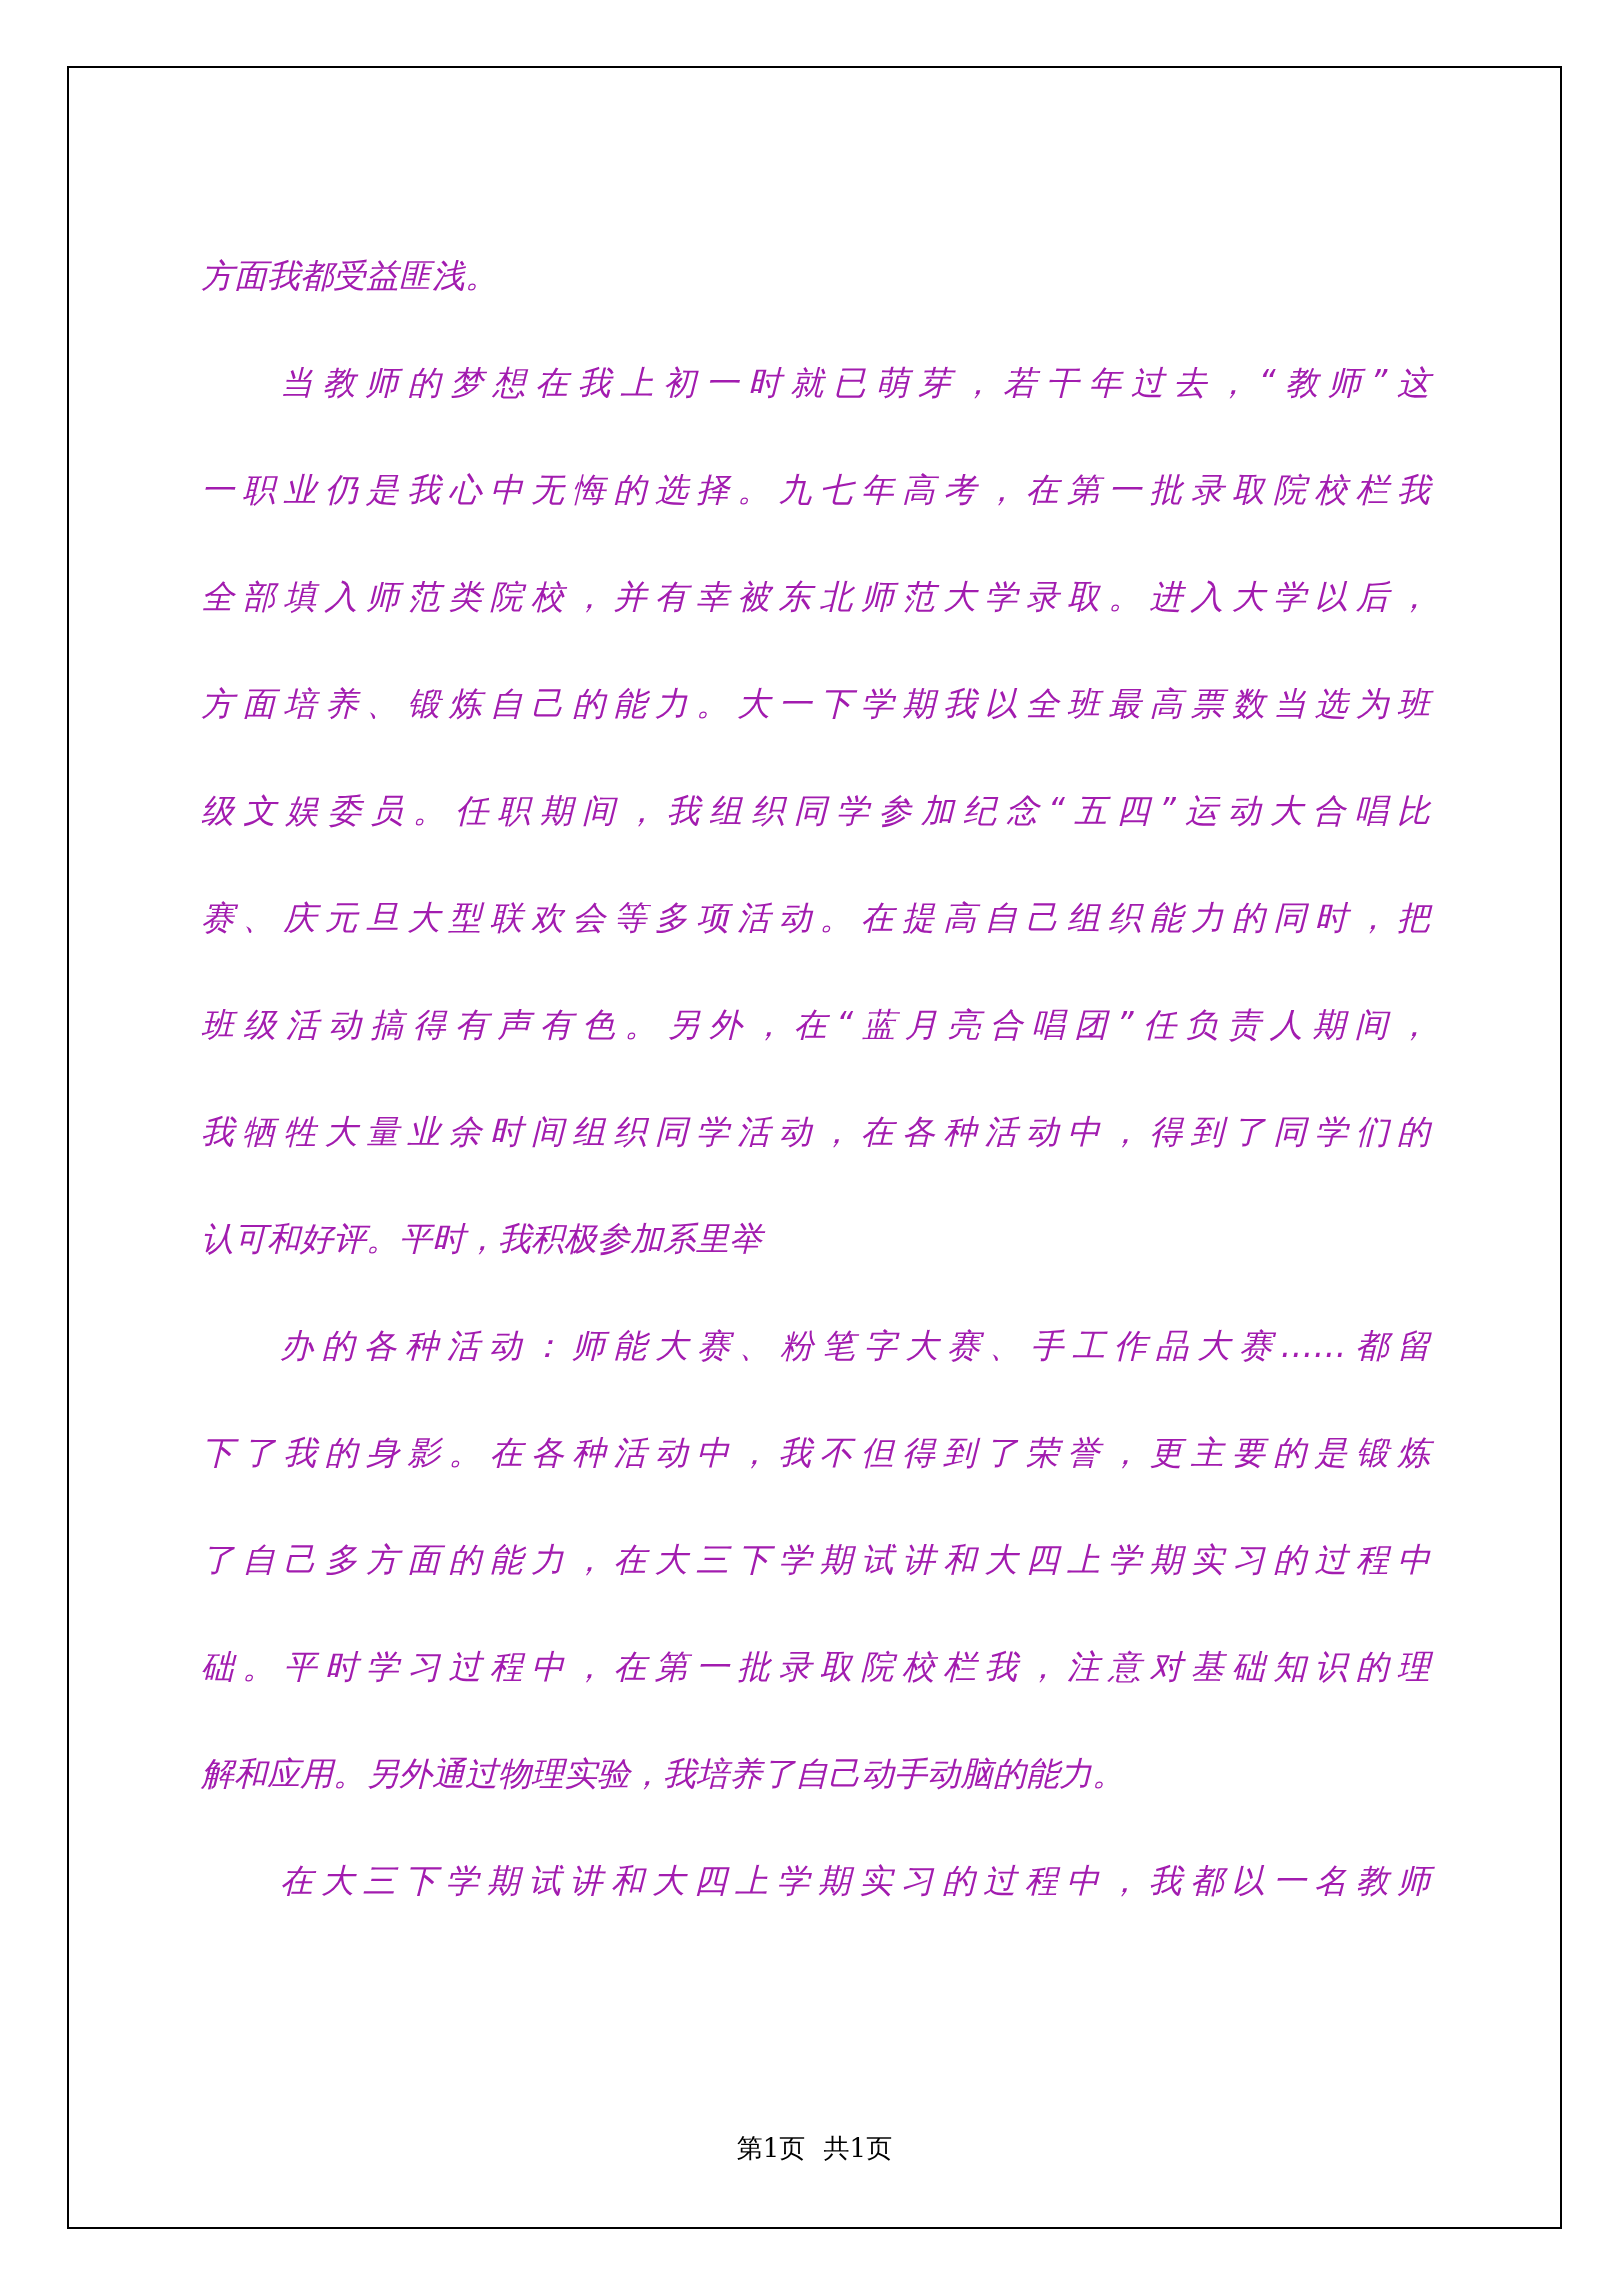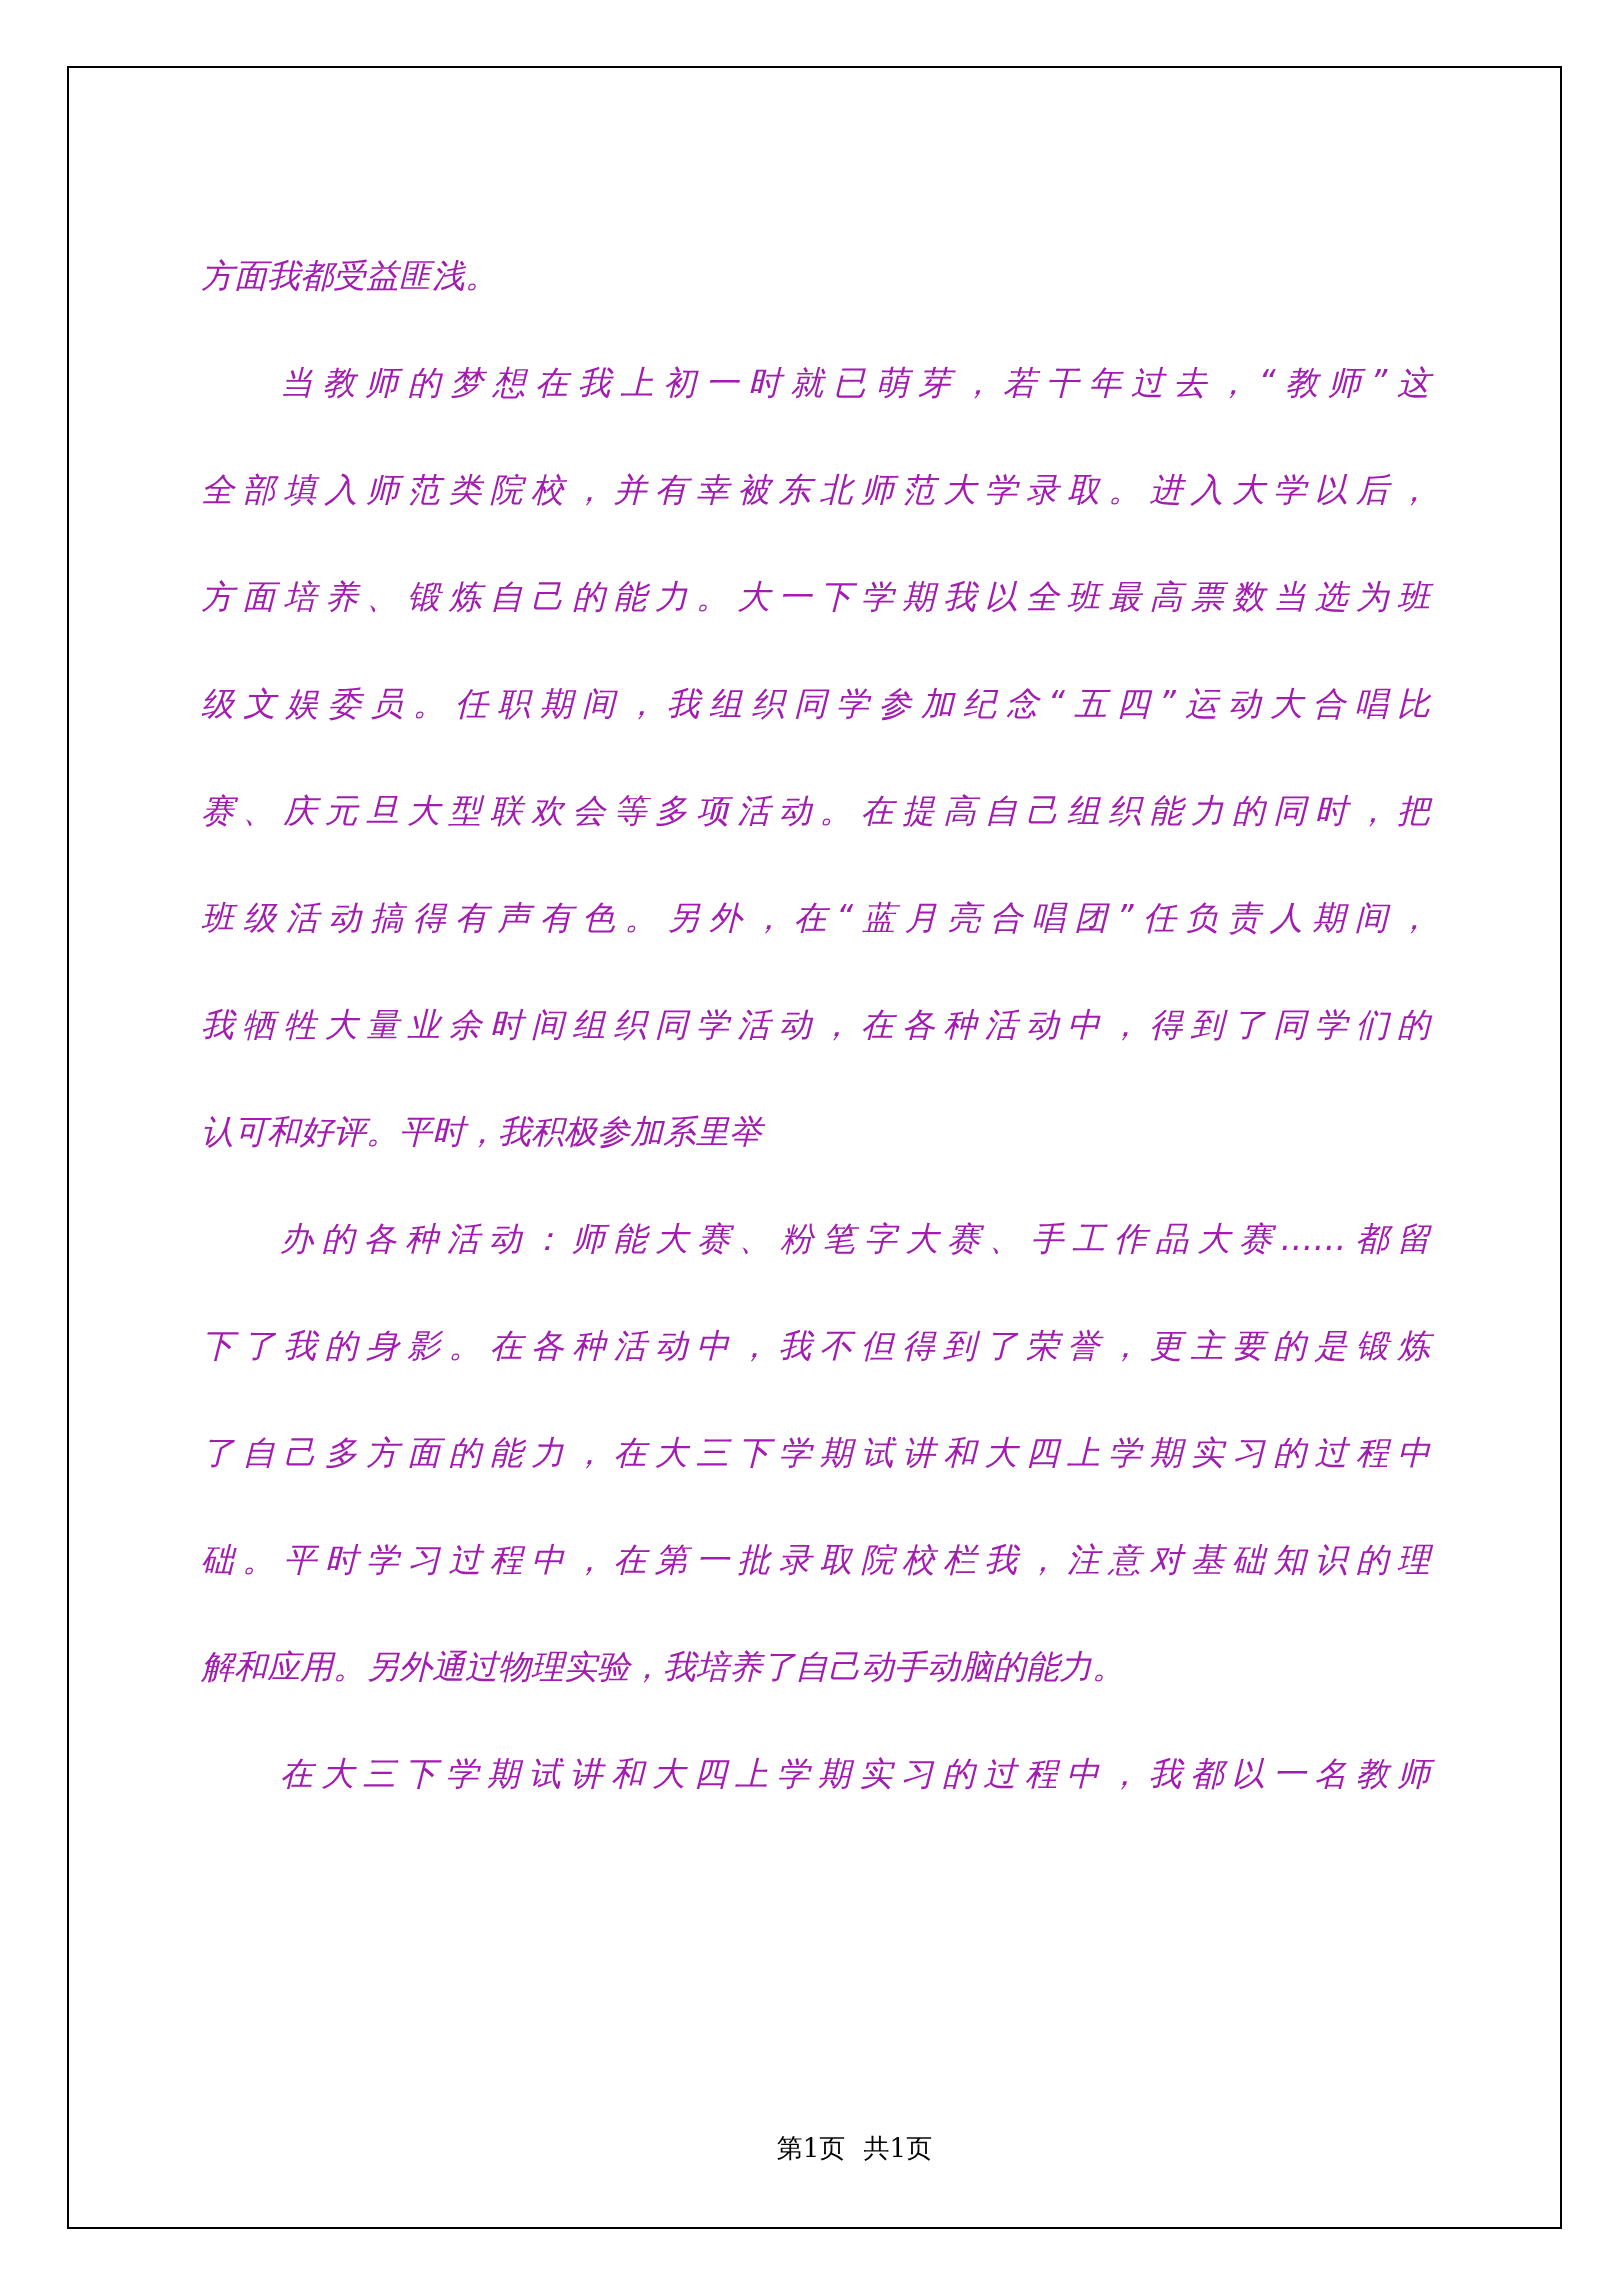--- a/index.html
+++ b/index.html
@@ -51,31 +51,31 @@
     top: 2131px;
     width: 1495px;
     height: 34px;
     line-height: 34px;
     text-align: center;
     font-family: "DejaVu Serif", "Liberation Serif", serif;
     font-style: normal;
     font-size: 26px;
     word-spacing: 10px;
     color: #000000;
-    padding-left: 40px;
   }
 </style>
 </head>
 <body>
 
 <div class="page-frame"></div>
 
 <div class="body-text">
   <div class="line">方面我都受益匪浅。</div>
   <div class="line indent j">当教师的梦想在我上初一时就已萌芽，若干年过去，“教师”这</div>
+  <div class="line j">一职业仍是我心中无悔的选择。九七年高考，在第一批录取院校栏我</div>
   <div class="line j">全部填入师范类院校，并有幸被东北师范大学录取。进入大学以后，</div>
   <div class="line j">方面培养、锻炼自己的能力。大一下学期我以全班最高票数当选为班</div>
   <div class="line j">级文娱委员。任职期间，我组织同学参加纪念“五四”运动大合唱比</div>
   <div class="line j">赛、庆元旦大型联欢会等多项活动。在提高自己组织能力的同时，把</div>
   <div class="line j">班级活动搞得有声有色。另外，在“蓝月亮合唱团”任负责人期间，</div>
   <div class="line j">我牺牲大量业余时间组织同学活动，在各种活动中，得到了同学们的</div>
   <div class="line">认可和好评。平时，我积极参加系里举</div>
   <div class="line indent j">办的各种活动：师能大赛、粉笔字大赛、手工作品大赛……都留</div>
   <div class="line j">下了我的身影。在各种活动中，我不但得到了荣誉，更主要的是锻炼</div>
   <div class="line j">了自己多方面的能力，在大三下学期试讲和大四上学期实习的过程中</div>

